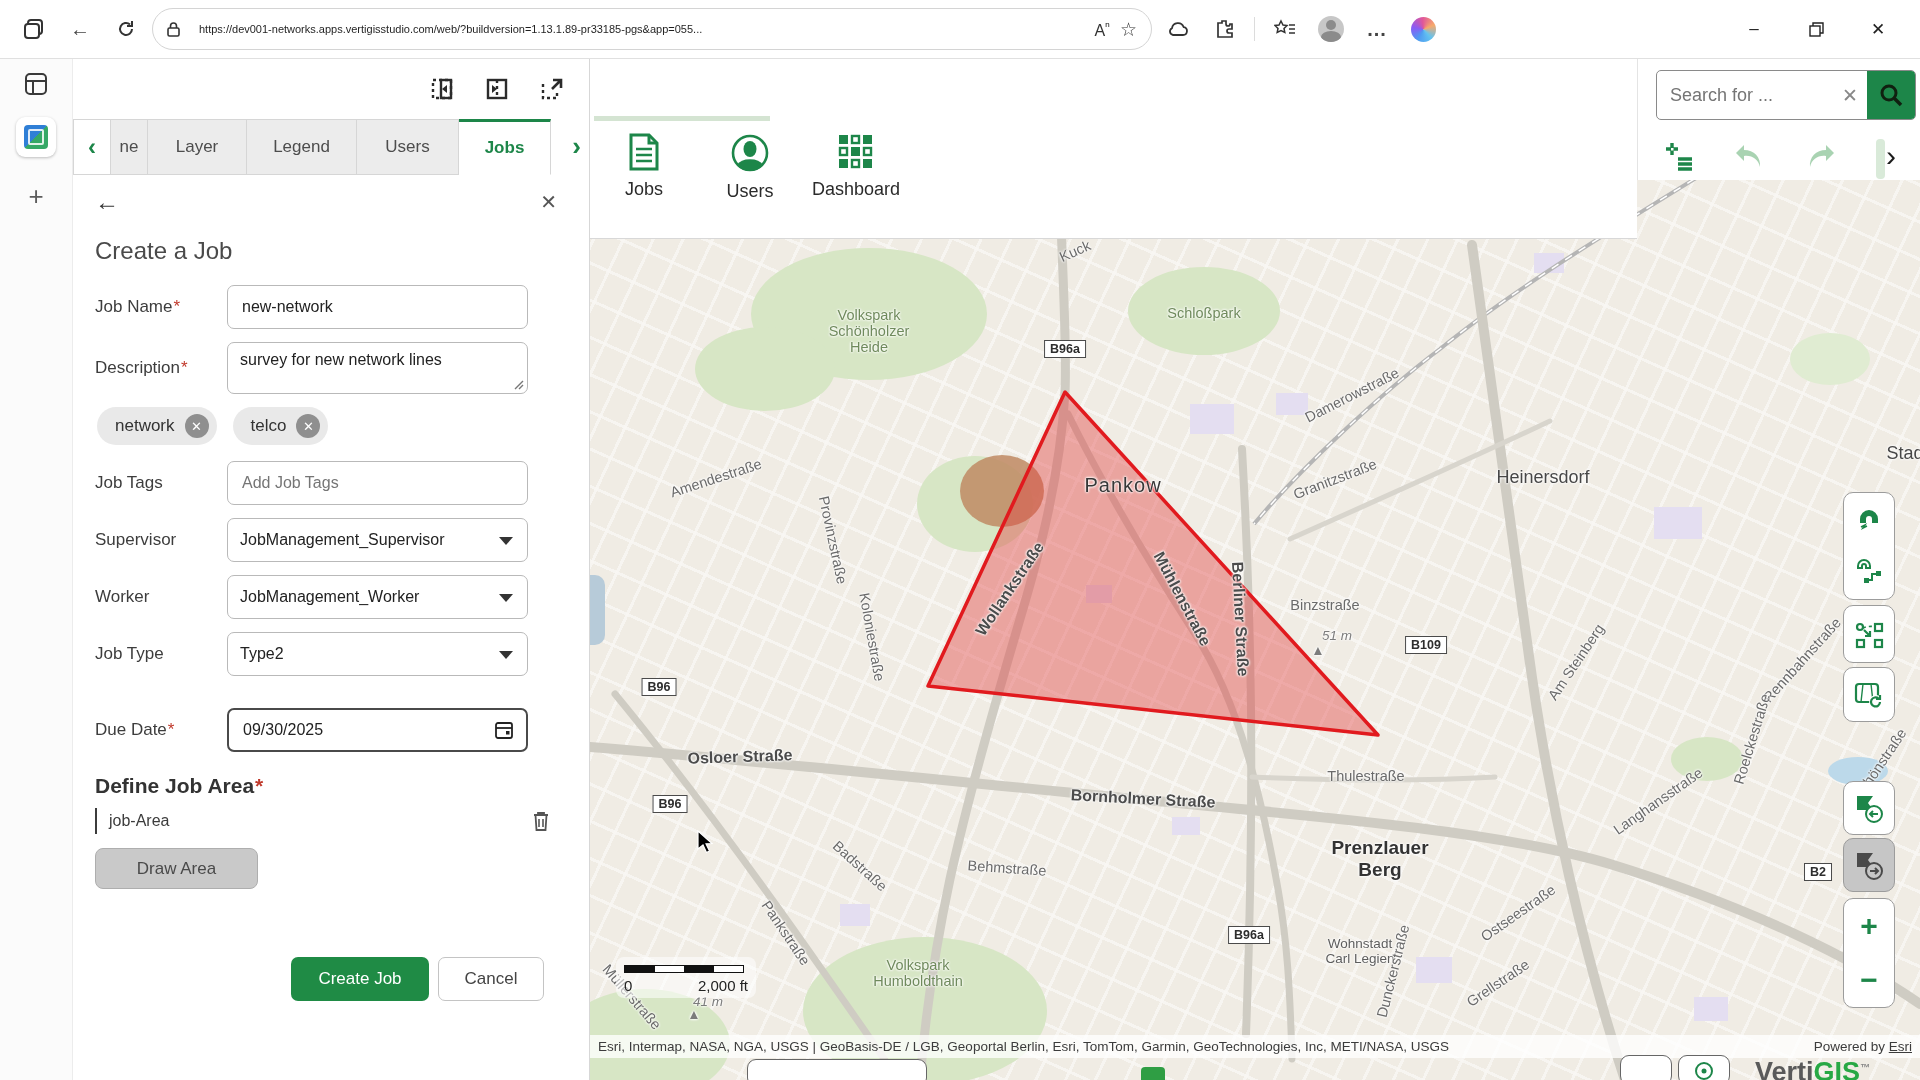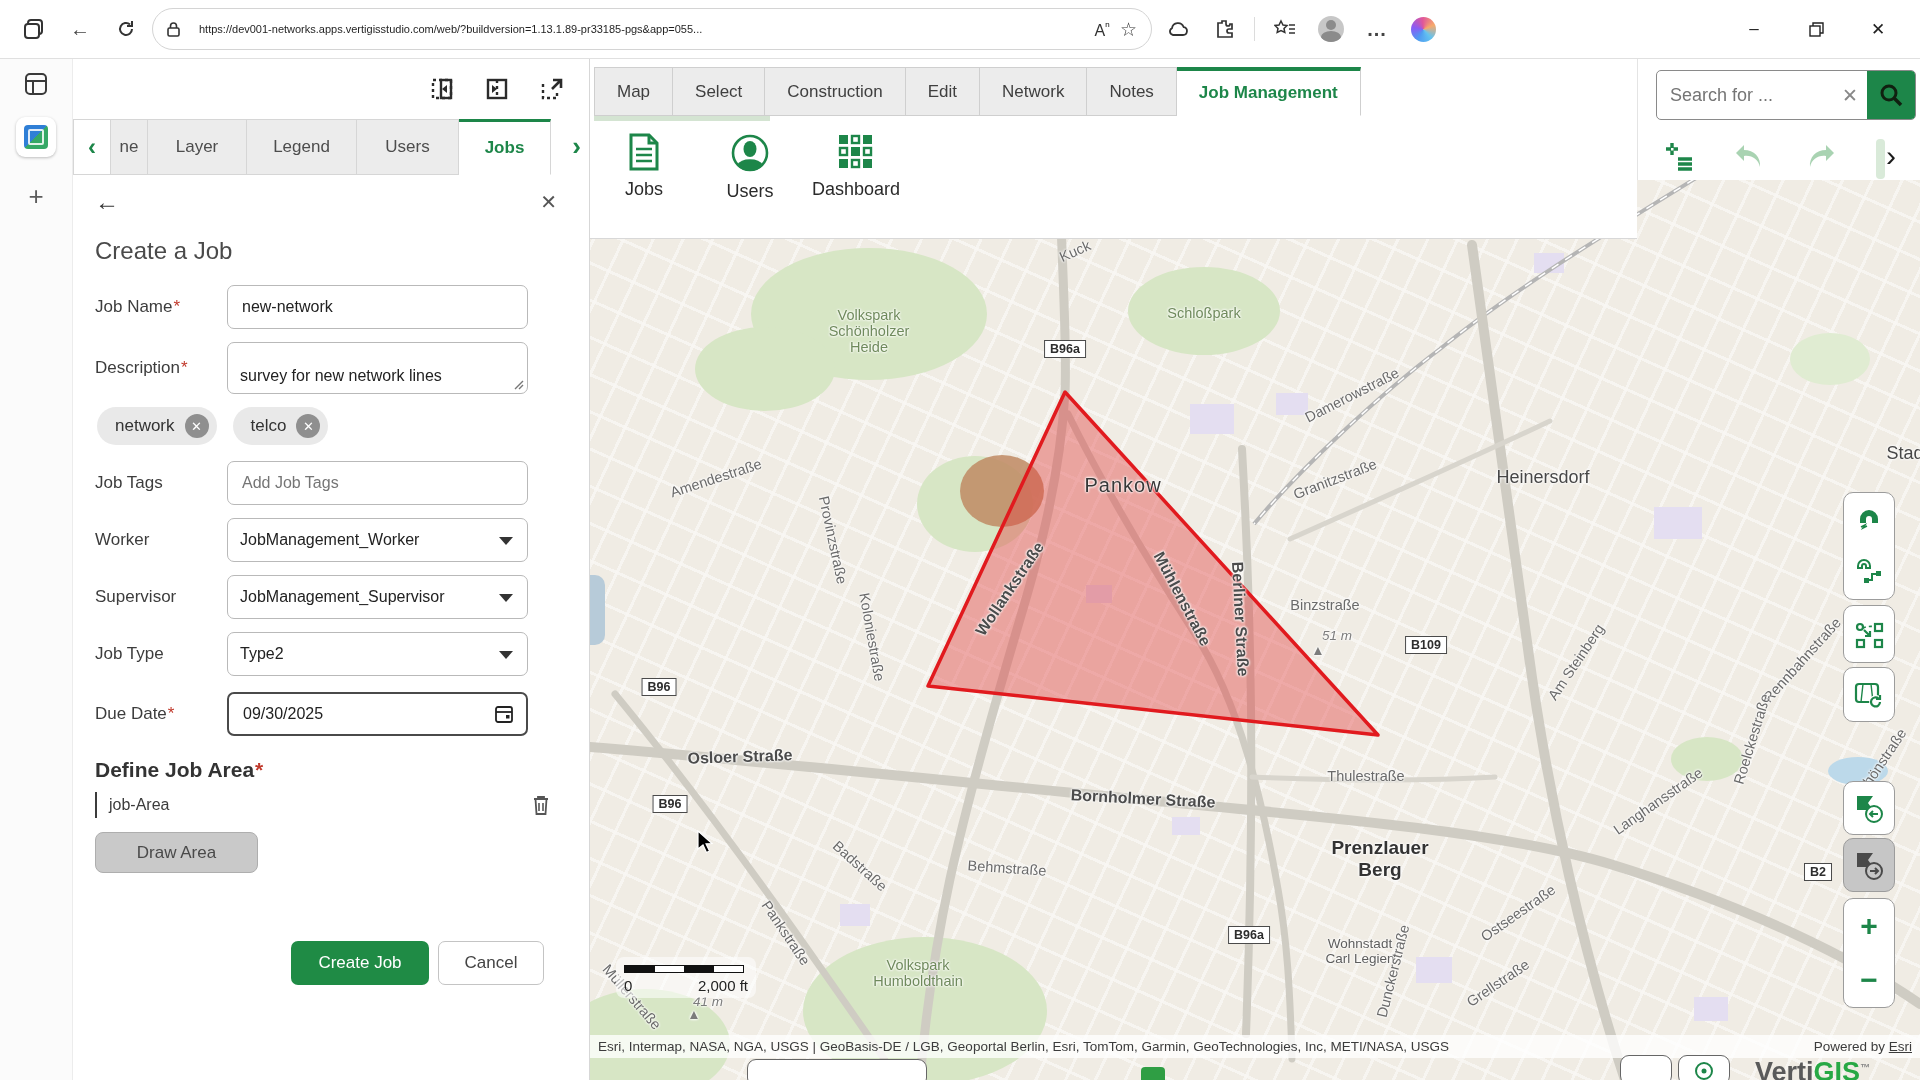--- a/index.html
+++ b/index.html
@@ -43,21 +43,21 @@
   .panel-body{padding:10px 32px 0 22px;position:relative;}
   .back-row{display:flex;justify-content:space-between;align-items:center;height:34px;}
   .back-arrow{font-size:24px;color:#333;}
   .close-x{font-size:20px;color:#555;}
   .ptitle{font-size:24px;color:#4a4a4a;margin:18px 0 20px 0;font-weight:400;}
   .frow{display:flex;align-items:center;margin-bottom:13px;}
   .flabel{width:132px;font-size:17px;color:#3d3d3d;flex:0 0 auto;}
   .req{color:#c0392b;margin-left:1px;}
   .fctl{position:relative;width:301px;height:44px;border:1px solid #b9b9b9;border-radius:7px;background:#fff;display:flex;align-items:center;padding:0 12px;font-size:16px;color:#222;}
   .fctl input{border:0;outline:0;width:100%;font-size:16px;color:#222;background:transparent;}
-  .fctl.textarea{height:52px;align-items:flex-start;padding-top:24px;}
+  .fctl.textarea{height:52px;align-items:flex-start;padding-top:8px;}
   .fctl.focused{border:2px solid #4a4a4a;}
   .caret{position:absolute;right:14px;top:50%;margin-top:-3px;width:0;height:0;border-left:7px solid transparent;border-right:7px solid transparent;border-top:8px solid #333;}
   .resize-handle{position:absolute;right:3px;bottom:3px;width:10px;height:10px;}
   .chiprow{display:flex;gap:16px;margin:4px 0 16px 2px;}
   .chip{height:38px;background:#e9e9e9;border-radius:19px;display:flex;align-items:center;gap:10px;padding:0 8px 0 18px;font-size:17px;color:#333;}
   .chipx{width:24px;height:24px;border-radius:50%;background:#8f8f8f;color:#fff;font-size:13px;display:flex;align-items:center;justify-content:center;}
   .define-h{font-size:21px;color:#333;font-weight:600;margin:22px 0 10px 0;}
   .area-row{display:flex;align-items:center;justify-content:space-between;margin-bottom:14px;}
   .area-name{display:flex;align-items:center;gap:12px;font-size:16px;color:#3c3c3c;}
   .area-bar{width:2px;height:26px;background:#3c3c3c;}
@@ -379,29 +379,20 @@
     </div>
     <div class="vlogo"><span class="v1">Verti</span><span class="v2">GIS</span><sup style="font-size:10px;color:#888;">™</sup></div>
 
     <svg class="cursor" viewBox="0 0 18 24">
         <path d="M2 1 L2 19 L7 15 L10.5 22.5 L13.5 21 L10 13.8 L16 13.5 Z" fill="#000" stroke="#fff" stroke-width="1.2"></path>
       </svg>
   </div>
 
   <div class="hleft">
     <div class="tabglow"></div>
-    <div class="maintabs">
-      <div class="mtab first">Map</div>
-      <div class="mtab">Select</div>
-      <div class="mtab">Construction</div>
-      <div class="mtab">Edit</div>
-      <div class="mtab">Network</div>
-      <div class="mtab">Notes</div>
-      <div class="mtab active">Job Management</div>
-    </div>
     <div class="toolbar">
       <div class="titem">
         <svg width="34" height="38" viewBox="0 0 34 38">
             <path d="M4 2 h18 l8 8 v26 H4z" fill="none" stroke="#1d8649" stroke-width="3"></path>
             <path d="M22 2 v8 h8" fill="none" stroke="#1d8649" stroke-width="3"></path>
             <path d="M9 16 h16 M9 22 h16 M9 28 h16" stroke="#1d8649" stroke-width="2.6"></path>
           </svg>
         <div class="tlabel">Jobs</div>
       </div>
       <div class="titem">
@@ -529,44 +520,44 @@
       </div>
 
       <div class="frow">
         <div class="flabel"><span>Job Tags</span></div>
         <div class="fctl">
             <input placeholder="Add Job Tags" style="">
           </div>
       </div>
 
       <div class="frow">
+        <div class="flabel"><span>Supervisor</span></div>
+        <div class="fctl">
+            <span>JobManagement_Supervisor</span>
+            <span class="caret"></span>
+          </div>
+      </div>
+
+      <div class="frow">
         <div class="flabel"><span>Worker</span></div>
         <div class="fctl">
             <span>JobManagement_Worker</span>
-            <span class="caret"></span>
-          </div>
-      </div>
-
-      <div class="frow">
-        <div class="flabel"><span>Supervisor</span></div>
-        <div class="fctl">
-            <span>JobManagement_Supervisor</span>
             <span class="caret"></span>
           </div>
       </div>
 
       <div class="frow">
         <div class="flabel"><span>Job Type</span></div>
         <div class="fctl">
             <span>Type2</span>
             <span class="caret"></span>
           </div>
       </div>
 
-      <div class="frow" style="margin-top:16px;">
+      <div class="frow" style="margin-top:32px;">
         <div class="flabel"><span>Due Date</span><span class="req">*</span></div>
         <div class="fctl focused">
             <input value="09/30/2025" style="">
           <svg width="20" height="20" viewBox="0 0 20 20" style="flex:0 0 auto;">
               <rect x="2" y="3" width="16" height="15" rx="2" fill="none" stroke="#222" stroke-width="1.8"></rect>
               <path d="M2 8 h16" stroke="#222" stroke-width="1.8"></path>
               <rect x="12" y="11" width="3.5" height="3.5" fill="#222"></rect>
             </svg>
         </div>
       </div>

